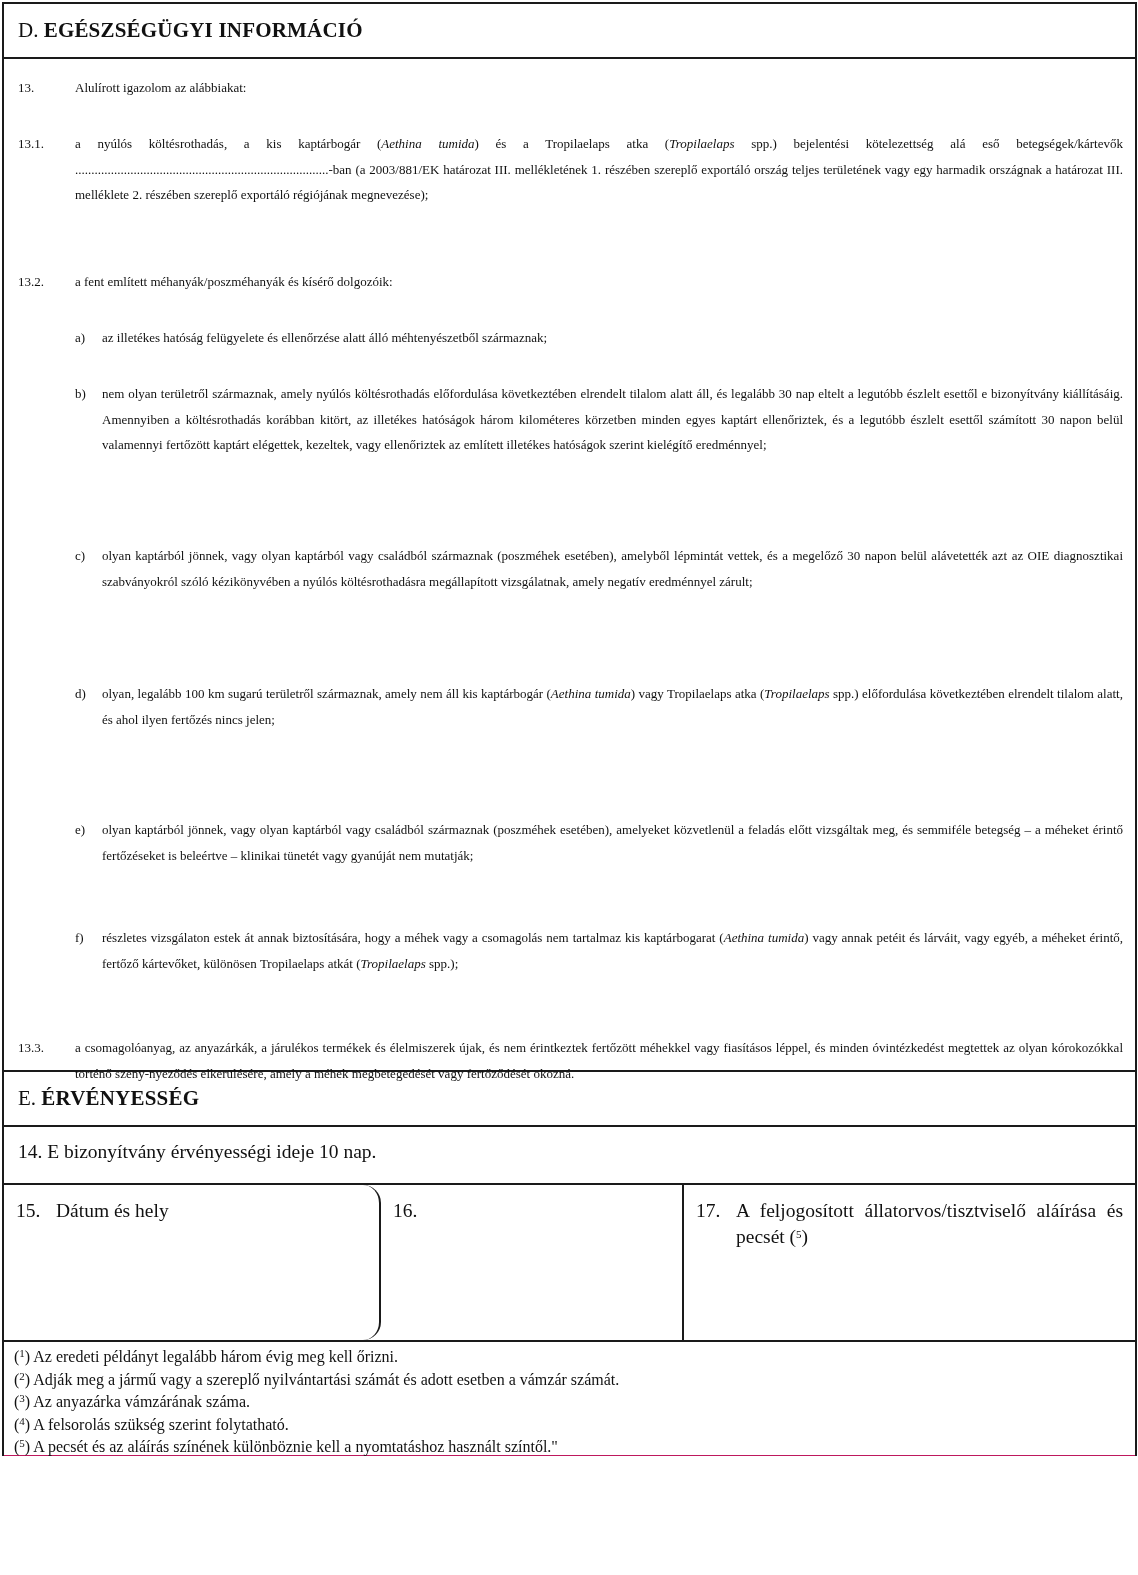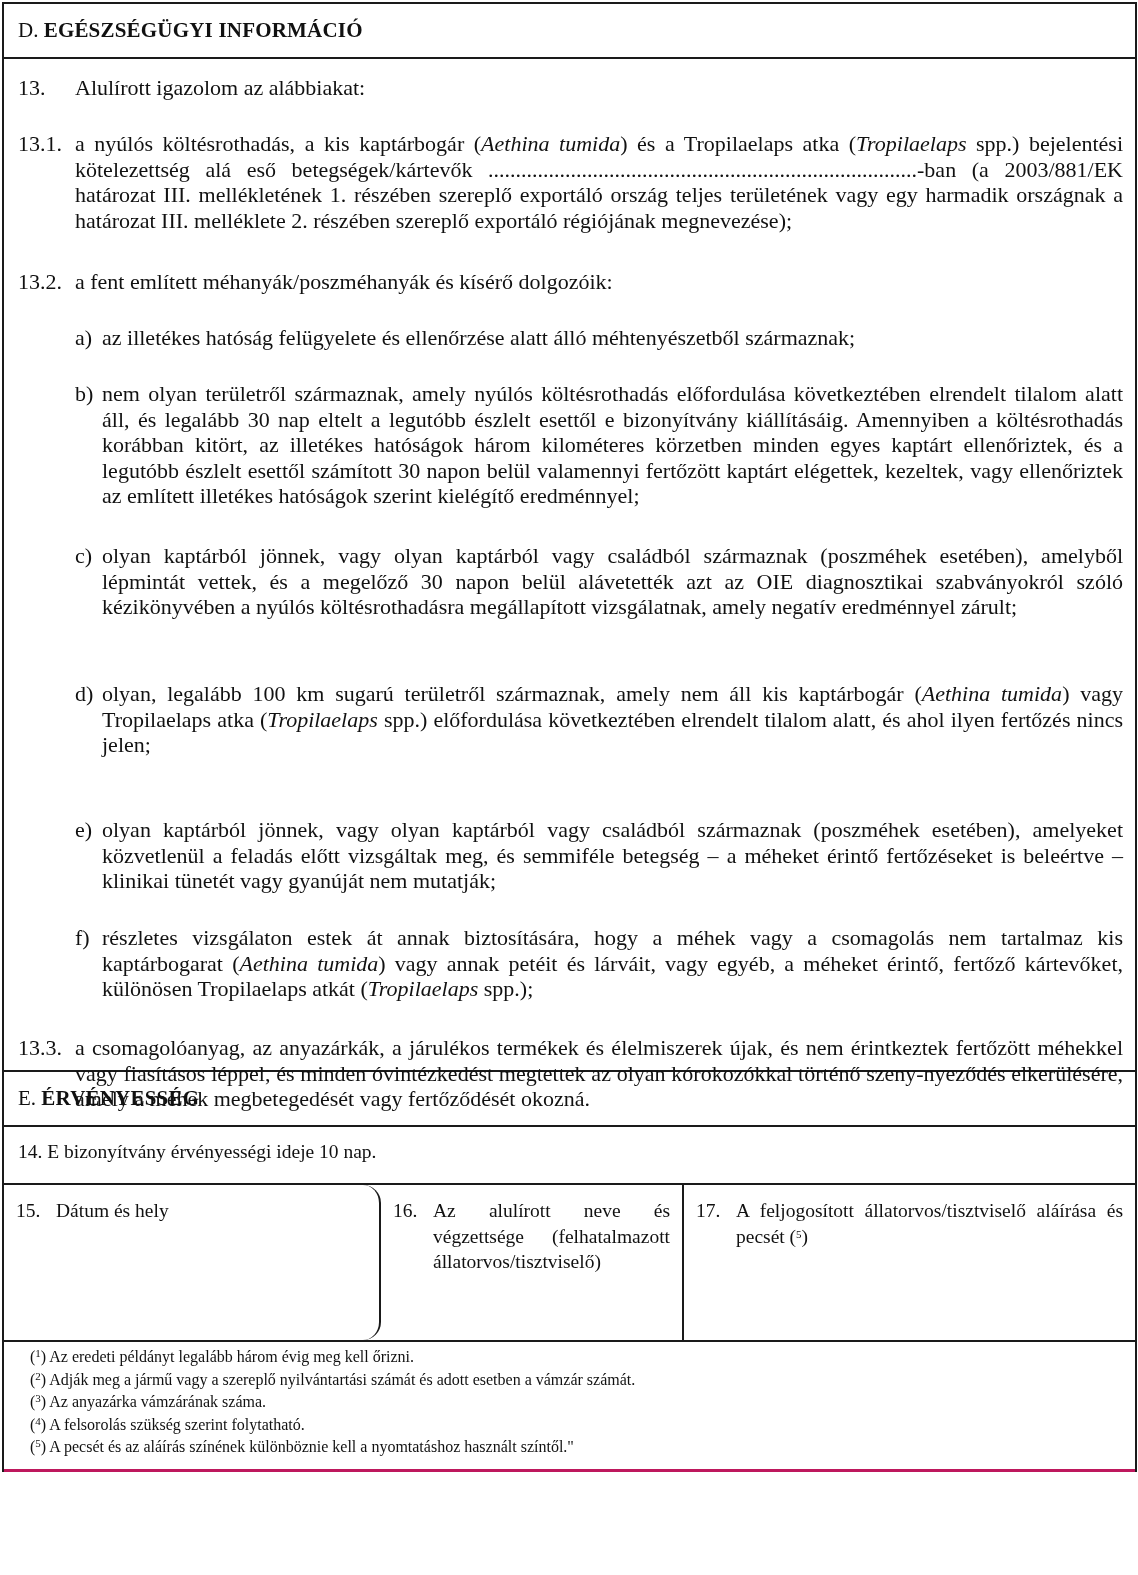--- a/index.html
+++ b/index.html
@@ -3,37 +3,37 @@
 <meta charset="utf-8">
 <style>
   html, body { margin: 0; padding: 0; background: #ffffff; }
   body { width: 1138px; height: 1575px; position: relative; overflow: hidden;
          font-family: "Liberation Serif", "DejaVu Serif", serif; color: #111; }
   .frame { position: absolute; left: 2px; top: 2px; width: 1131px; border: 2px solid #1a1a1a; border-bottom: none; }
   .row { border-bottom: 2px solid #1a1a1a; box-sizing: border-box; position: relative; }
   .sec-head { height: 55px; padding: 14px 14px 0 14px; font-size: 21px; }
   .sec-head .letter { font-weight: normal; }
   .sec-head .title { font-weight: bold; letter-spacing: 0.2px; }
-  .body13 { height: 1013px; padding: 0; font-size: 22px; line-height: 25.5px; }
+  .body13 { height: 1013px; padding: 0; font-size: 13px; line-height: 25.5px; }
   .p { position: absolute; left: 14px; right: 12px; text-align: justify; }
   .num { position: absolute; left: 0; top: 0; }
   .txt { display: block; margin-left: 57px; }
   .sub { position: absolute; left: 71px; right: 12px; text-align: justify; }
   .sub .lab { position: absolute; left: 0; top: 0; }
   .sub .txt2 { display: block; margin-left: 27px; }
   i { font-style: italic; }
   .r14 { height: 58px; padding: 14px 14px 0 14px; font-size: 19.5px; }
   .sig { height: 157px; display: flex; }
   .sig .cell { box-sizing: border-box; padding: 13px 12px 0 12px; font-size: 19.5px; line-height: 25.5px; text-align: justify; position: relative; }
   .sig .c1 { width: 377px; border-right: 2px solid #1a1a1a; border-radius: 18px; }
   .sig .c2 { width: 303px; border-right: 2px solid #1a1a1a; }
   .sig .c3 { flex: 1; }
   .sig .n { position: absolute; left: 12px; top: 13px; }
   .sig .t { display: block; margin-left: 40px; }
-  .foot { height: 130px; padding: 4px 10px 0 26px; font-size: 16px; line-height: 22.5px; border-bottom: 3px solid #be185d; }
+  .foot { height: 114px; padding: 4px 10px 0 10px; font-size: 16px; line-height: 22.5px; border-bottom: 1px solid #be185d; }
   .foot .fn { display: block; }
   sup { font-size: 11px; vertical-align: 5px; line-height: 0; }
 </style>
 </head>
 <body>
 
 <div class="frame">
 
   <div class="row sec-head">
     <span class="letter">D.</span>
@@ -99,21 +99,20 @@
 
   <div class="row r14">14. E bizonyítvány érvényességi ideje 10 nap.</div>
 
   <div class="row sig">
     <div class="cell c1">
       <span class="n">15.</span>
       <span class="t">Dátum és hely</span>
     </div>
     <div class="cell c2">
       <span class="n">16.</span>
-      <span class="t">Az alulírott neve és végzettsége (felhatalmazott állatorvos/tisztviselő)</span>
     </div>
     <div class="cell c3">
       <span class="n">17.</span>
       <span class="t"><span>A feljogosított állatorvos/tisztviselő aláírása és pecsét</span> (<sup>5</sup>)</span>
     </div>
   </div>
 
   <div class="row foot">
     <span class="fn">(<sup>1</sup>) <span>Az eredeti példányt legalább három évig meg kell őrizni.</span></span>
     <span class="fn">(<sup>2</sup>) <span>Adják meg a jármű vagy a szereplő nyilvántartási számát és adott esetben a vámzár számát.</span></span>

